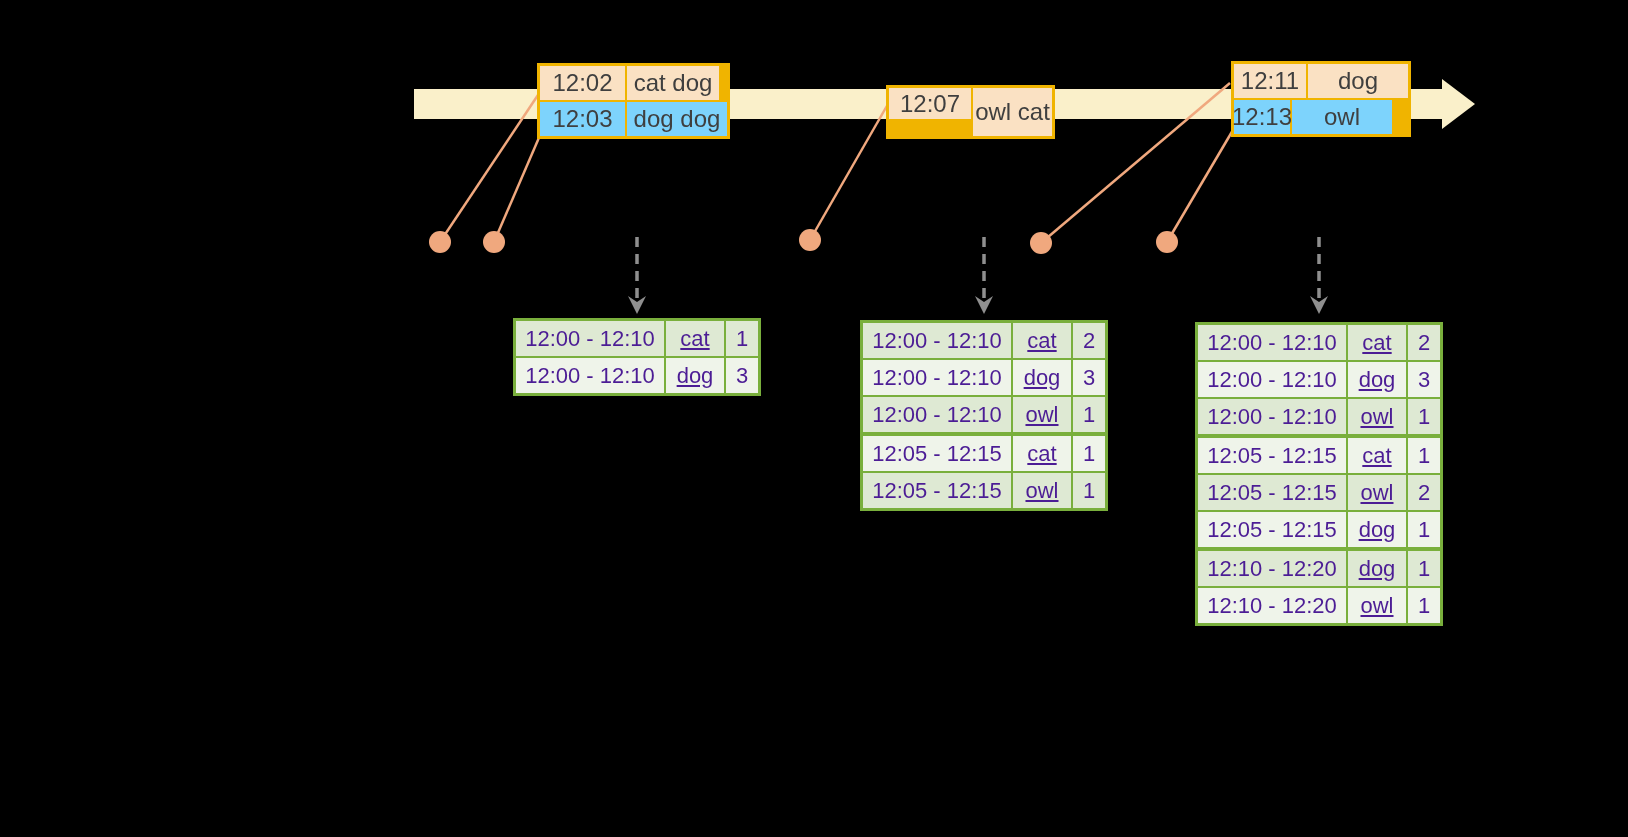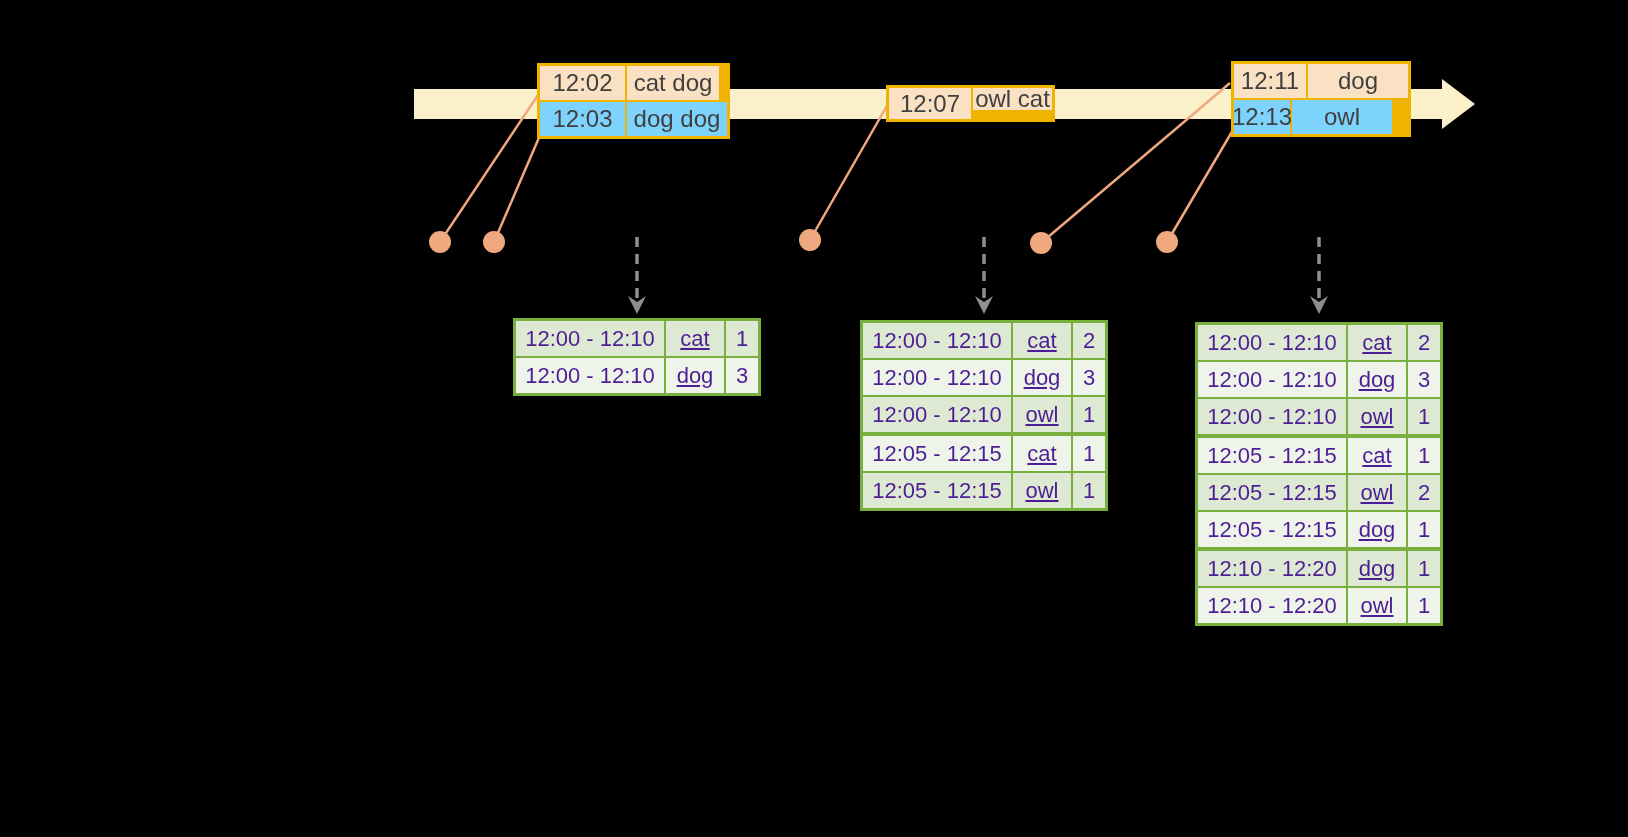--- a/index.html
+++ b/index.html
@@ -85,21 +85,21 @@
     </div>
     <div class="evt-row">
       <div class="cell peach-light" style="width:85px">12:03</div>
       <div class="cell peach-light" style="width:100px">dog dog</div>
     </div>
   </div>
 
   <div class="evt-table" style="left:868px;top:85px;">
     <div class="evt-row">
       <div class="cell peach-dark" style="width:82px;height:31px">12:07</div>
-      <div class="cell peach-dark" style="width:79px;height:22px">owl cat</div>
+      <div class="cell peach-dark" style="width:79px;height:48px">owl cat</div>
     </div>
   </div>
 
   <div class="evt-table" style="left:1213px;top:61px;">
     <div class="evt-row">
       <div class="cell peach-dark" style="width:72px">12:11</div>
       <div class="cell peach-dark" style="width:100px">dog</div>
     </div>
     <div class="evt-row">
       <div class="cell peach-light" style="width:56px">12:13</div>

